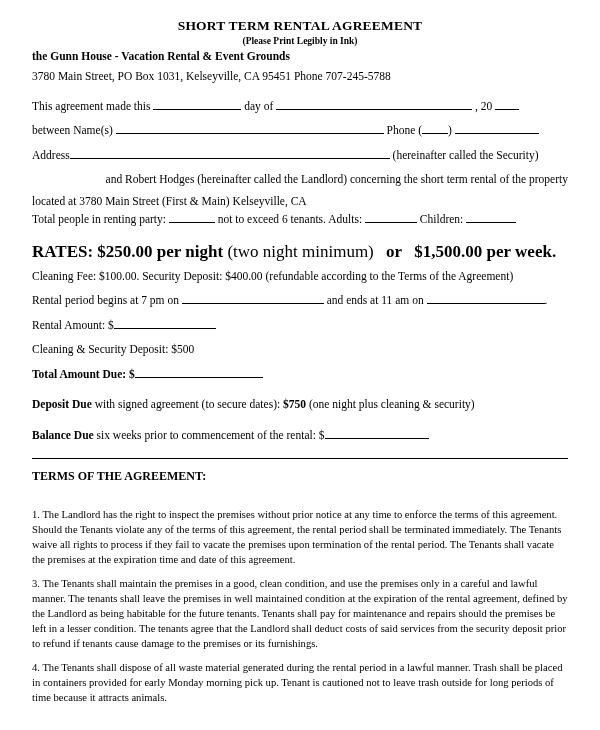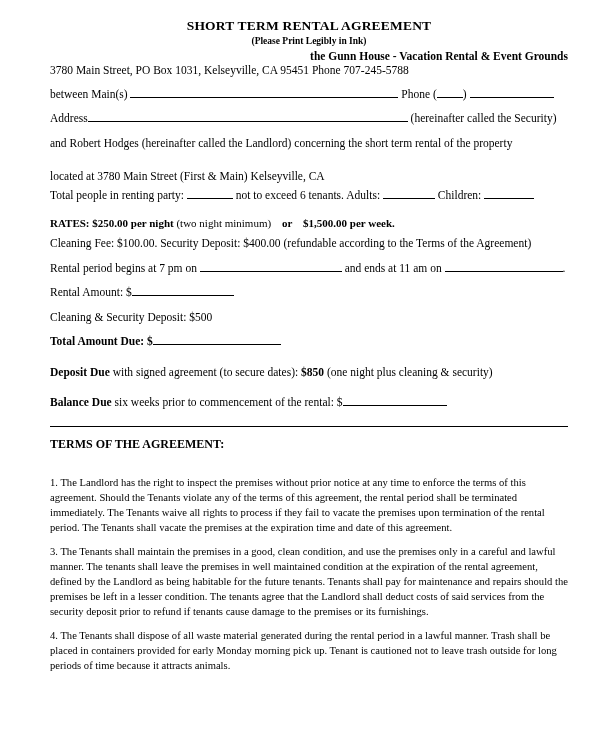--- a/index.html
+++ b/index.html
@@ -12,64 +12,64 @@
     background: #ffffff;
     font-family: "Liberation Serif", serif;
     color: #000000;
     overflow: hidden;
   }
   .page {
     position: relative;
     width: 600px;
     height: 730px;
     box-sizing: border-box;
-    padding: 14px 32px 0 50px;
+    padding: 14px 32px 0 32px;
   }
   .doc-title {
     text-align: center;
     font-weight: bold;
     font-size: 13.5px;
     letter-spacing: 0.2px;
     margin: 4px 0 2px 0;
   }
   .doc-subtitle {
     text-align: center;
     font-weight: bold;
     font-size: 9.5px;
     margin: 0 0 4px 0;
   }
   .biz-name {
     font-weight: bold;
     font-size: 11.5px;
-    margin-bottom: 2px;
-    text-align: right;
+    margin-bottom: 8px;
   }
   .biz-addr {
     font-size: 11.5px;
-    margin-bottom: 10px;
+    margin-bottom: 16px;
   }
   .line {
     font-size: 11.5px;
     line-height: 1.52;
     margin-bottom: 7px;
   }
   .line.tight {
-    margin-bottom: 16px;
+    margin-bottom: 4px;
+    text-align: right;
   }
   .gap-sm { margin-bottom: 1px; }
   .gap-md { margin-bottom: 13px; }
   .u {
     display: inline-block;
     border-bottom: 1px solid #000;
     height: 0.95em;
     vertical-align: baseline;
   }
   .b { font-weight: bold; }
   .rates-head {
-    font-size: 11px;
+    font-size: 17px;
     margin-bottom: 6px;
     font-family: Liberation Serif, serif;
   }
   .hr {
     border: 0;
     border-top: 1.2px solid #000;
     margin: 14px 0 10px 0;
   }
   .terms-title {
     font-weight: bold;
@@ -87,23 +87,31 @@
 <body>
 
 <div class="page">
 
   <div class="doc-title">SHORT TERM RENTAL AGREEMENT</div>
   <div class="doc-subtitle">(Please Print Legibly in Ink)</div>
 
   <div class="biz-name">the Gunn House - Vacation Rental &amp; Event Grounds</div>
   <div class="biz-addr">3780 Main Street, PO Box 1031, Kelseyville, CA 95451    Phone 707-245-5788</div>
 
+  <div class="line">
+    <span>This agreement made this</span>
+    <span class="u" style="width:88px"></span>
+    <span>day of</span>
+    <span class="u" style="width:196px"></span>
+    <span>, 20</span>
+    <span class="u" style="width:24px"></span>
+  </div>
 
   <div class="line">
-    <span>between Main(s)</span>
+    <span>between Name(s)</span>
     <span class="u" style="width:268px"></span>
     <span>Phone (</span><span class="u" style="width:26px"></span>)
     <span class="u" style="width:84px"></span>
   </div>
 
   <div class="line">
     <span>Address</span><span class="u" style="width:320px"></span>
     <span>(hereinafter called the Security)</span>
   </div>
 
@@ -143,21 +151,21 @@
   <div class="line">Cleaning &amp; Security Deposit: $500</div>
 
 
   <div class="line gap-md">
     <span class="b">Total Amount Due: $</span><span class="u" style="width:128px"></span>
   </div>
 
   <div class="line gap-md">
     <span class="b">Deposit Due</span>
     <span>with signed agreement (to secure dates):</span>
-    <span class="b">$850</span>
+    <span class="b">$750</span>
     <span>(one night plus cleaning &amp; security)</span>
   </div>
 
   <div class="line">
     <span class="b">Balance Due</span>
     <span>six weeks prior to commencement of the rental: $</span><span class="u" style="width:104px"></span>
   </div>
 
   <hr class="hr">
 

